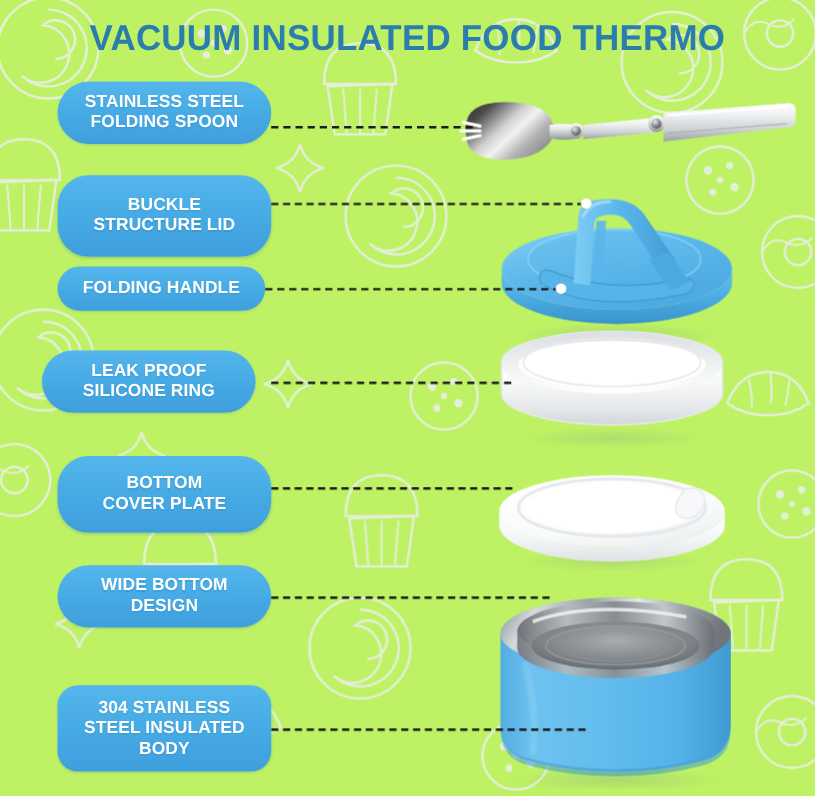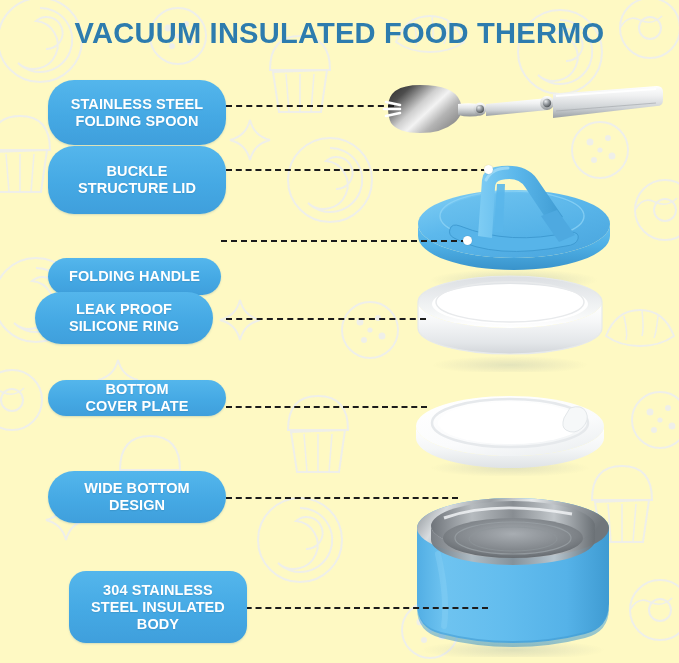--- a/index.html
+++ b/index.html
@@ -10,21 +10,21 @@
     background: #ffffff;
     font-family: "Liberation Sans", sans-serif;
     overflow: hidden;
     position: relative;
   }
 
   #infographic {
     position: relative;
     width: 679px;
     height: 663px;
-    background: #fef9c3;
+    background: #bef264;
     overflow: hidden;
   }
 
   
   .bg-watermark {
     position: absolute;
     inset: 0;
     z-index: 0;
     pointer-events: none;
   }
@@ -178,50 +178,50 @@
   <div class="title">VACUUM INSULATED FOOD THERMO</div>
 
   <div class="leader" style="left:226px; top:105px; width:168px;"></div>
   <div class="leader" style="left:226px; top:169px; width:261px;"></div>
   <div class="leader" style="left:221px; top:240px; width:246px;"></div>
   <div class="leader" style="left:226px; top:318px; width:200px;"></div>
   <div class="leader" style="left:226px; top:406px; width:201px;"></div>
   <div class="leader" style="left:226px; top:497px; width:232px;"></div>
   <div class="leader" style="left:226px; top:607px; width:262px;"></div>
 
-  <div class="pill" style="left:48px; top:80px; width:178px; height:65px;">
+  <div class="pill" style="left:48px; top:68px; width:178px; height:52px;">
     <span>STAINLESS STEEL
 FOLDING SPOON</span>
   </div>
 
   <div class="pill" style="left:48px; top:146px; width:178px; height:68px;">
     <span>BUCKLE
 STRUCTURE LID</span>
   </div>
 
-  <div class="pill" style="left:48px; top:222px; width:173px; height:37px;margin-top:36px;">
+  <div class="pill" style="left:48px; top:222px; width:173px; height:37px;">
     <span>FOLDING HANDLE</span>
   </div>
 
   <div class="pill" style="left:35px; top:292px; width:178px; height:52px;">
     <span>LEAK PROOF
 SILICONE RING</span>
   </div>
 
-  <div class="pill" style="left:48px; top:380px; width:178px; height:36px;">
+  <div class="pill" style="left:48px; top:380px; width:178px; height:64px;">
     <span>BOTTOM
 COVER PLATE</span>
   </div>
 
   <div class="pill" style="left:48px; top:471px; width:178px; height:52px;">
     <span>WIDE BOTTOM
 DESIGN</span>
   </div>
 
-  <div class="pill rect" style="left:48px; top:571px; width:178px; height:72px;margin-left:21px;">
+  <div class="pill rect" style="left:48px; top:571px; width:178px; height:72px;">
     <span>304 STAINLESS
 STEEL INSULATED
 BODY</span>
   </div>
 
   <svg class="art" id="spoon" viewBox="0 0 300 62" aria-hidden="true">
     <defs>
       <linearGradient id="gSporkBowl" x1="0%" y1="0%" x2="100%" y2="70%">
         <stop offset="0%" stop-color="#2a2a2a"></stop>
         <stop offset="22%" stop-color="#4d4d4d"></stop>

